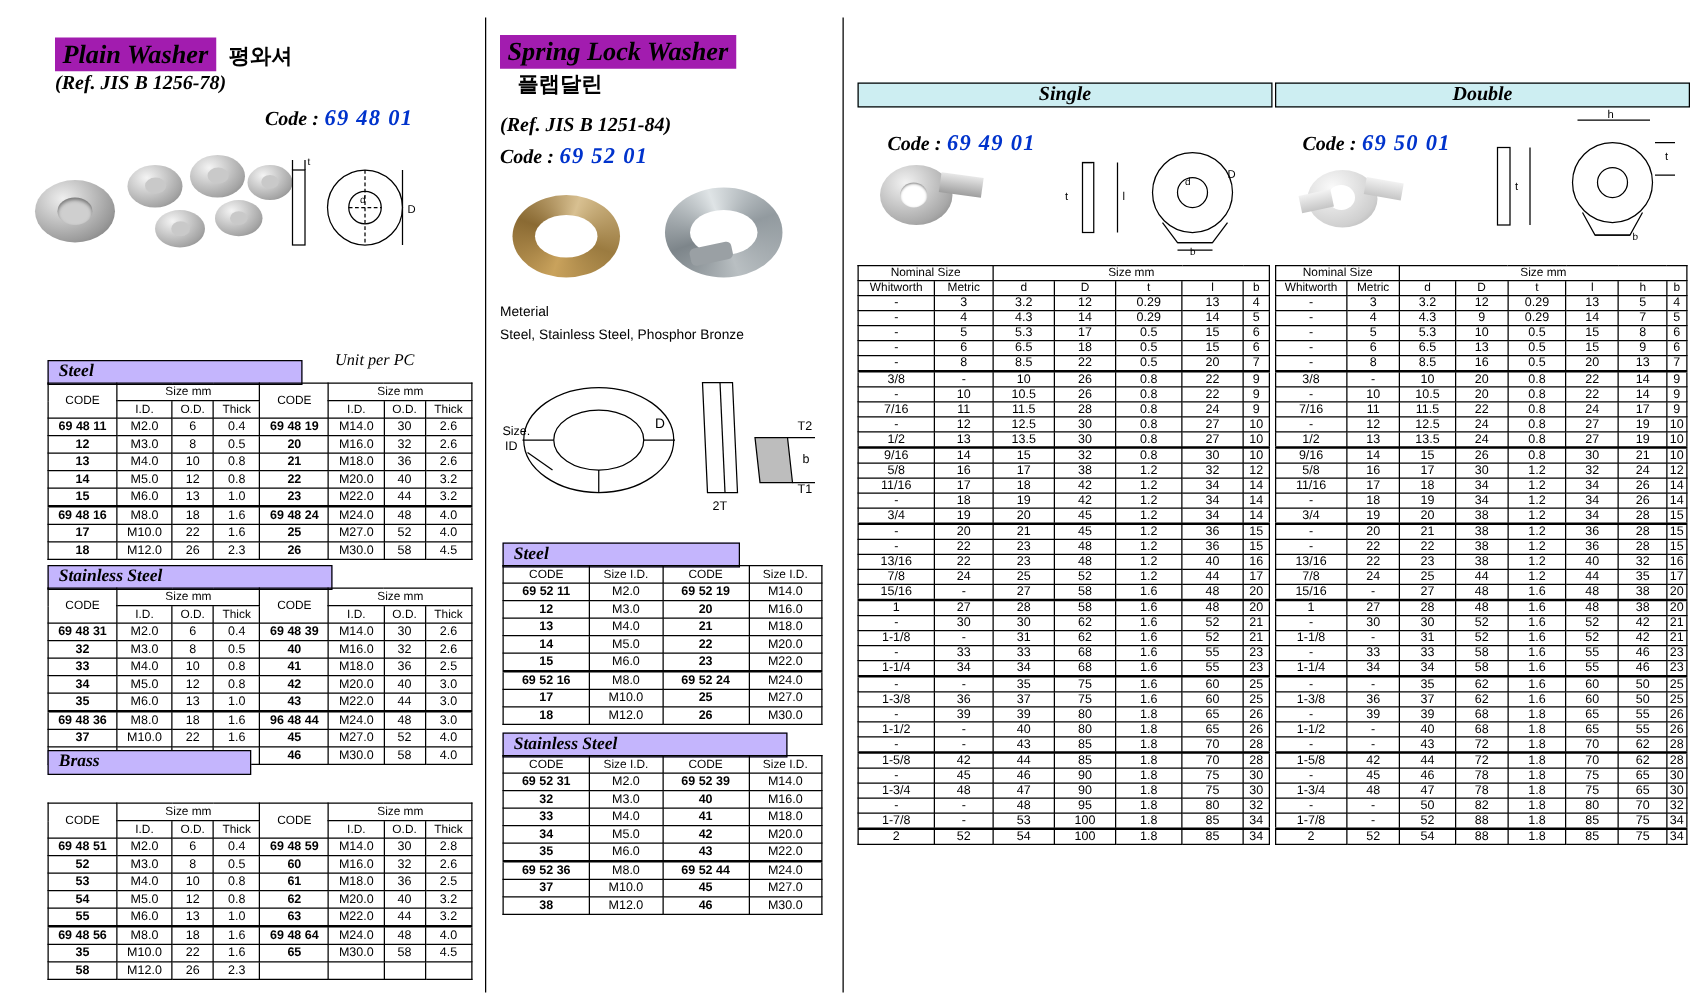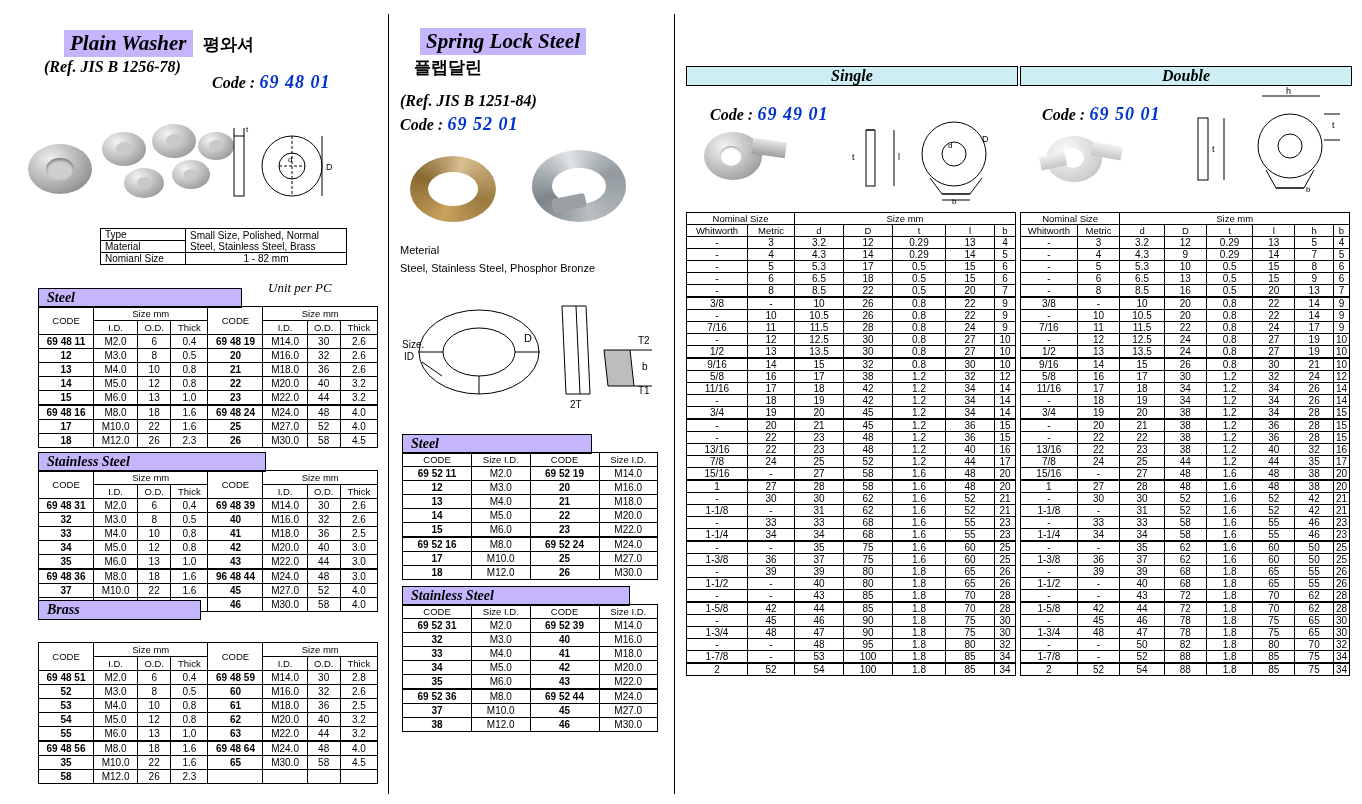--- a/index.html
+++ b/index.html
@@ -3,21 +3,21 @@
 <meta charset="utf-8">
 <style>
   html,body{margin:0;padding:0;background:#fff;}
   body{width:1362px;height:804px;font-family:"Liberation Sans",sans-serif;color:#000;position:relative;overflow:hidden;}
   .page{position:relative;width:1362px;height:804px;}
   .col{position:absolute;top:0;height:804px;}
   .colA{left:0;width:390px;}
   .colB{left:392px;width:278px;}
   .colC{left:676px;width:686px;}
   .vrule{position:absolute;top:14px;bottom:10px;width:1px;background:#000;}
-  .hl{background:#c4b5fd;padding:1px 6px;display:inline-block;margin-left:20px;}
+  .hl{background:#a21caf;padding:1px 6px;display:inline-block;}
   .kor{font-size:17px;font-weight:bold;}
   .ref{font-family:"Liberation Serif",serif;font-style:italic;font-weight:bold;font-size:16px;}
   .code{font-family:"Liberation Serif",serif;font-style:italic;font-weight:bold;font-size:16px;}
   .codeNum{color:#0033cc;font-size:18px;letter-spacing:1px;}
 
   table{border-collapse:collapse;}
   td,th{border:1px solid #000;font-size:10px;text-align:center;padding:0 2px;font-family:"Liberation Sans",sans-serif;}
 
   .sectLabel{background:#c4b5fd;border:1px solid #000;font-family:"Liberation Serif",serif;font-style:italic;font-weight:bold;font-size:14px;padding:1px 8px;display:inline-block;}
   .unit{font-family:"Liberation Serif",serif;font-style:italic;font-size:13px;}
@@ -34,21 +34,21 @@
 
   <div class="col colA">
 
     <div style="position:absolute;left:44px;top:30px;">
       <span class="hl" style="font-family:'Liberation Serif',serif;font-style:italic;font-weight:bold;font-size:21px;">Plain Washer</span>
       <span class="kor" style="margin-left:6px;">평와셔</span>
     </div>
 
     <div style="position:absolute;left:44px;top:58px;" class="ref">(Ref. JIS B 1256-78)</div>
 
-    <div style="position:absolute;left:212px;top:72px;">
+    <div style="position:absolute;left:212px;top:84px;">
       <span class="code">Code :</span>
       <span class="code codeNum">69 48 01</span>
     </div>
 
     <div style="position:absolute;left:20px;top:118px;width:215px;height:100px;">
       <div style="position:absolute;left:8px;top:26px;width:64px;height:50px;border-radius:50%;background:radial-gradient(ellipse at 35% 30%,#efefef,#9a9a9a 70%,#6d6d6d);"></div>
       <div style="position:absolute;left:26px;top:40px;width:28px;height:22px;border-radius:50%;background:#cfcfcf;box-shadow:inset 0 2px 3px #777;"></div>
       <div style="position:absolute;left:82px;top:14px;width:44px;height:34px;border-radius:50%;background:radial-gradient(ellipse at 35% 30%,#f4f4f4,#a5a5a5 70%,#777);"></div>
       <div style="position:absolute;left:96px;top:24px;width:17px;height:13px;border-radius:50%;background:#c9c9c9;"></div>
       <div style="position:absolute;left:132px;top:6px;width:44px;height:34px;border-radius:50%;background:radial-gradient(ellipse at 35% 30%,#f4f4f4,#a5a5a5 70%,#777);"></div>
@@ -68,38 +68,20 @@
       <text x="16" y="14" font-size="8" font-family="Liberation Sans">t</text>
       <circle cx="62" cy="48" r="30" fill="none" stroke="#000"></circle>
       <circle cx="62" cy="48" r="13" fill="none" stroke="#000"></circle>
       <line x1="49" y1="48" x2="75" y2="48" stroke="#000" stroke-dasharray="3,2"></line>
       <line x1="62" y1="18" x2="62" y2="78" stroke="#000" stroke-dasharray="3,2"></line>
       <text x="58" y="44" font-size="8" font-family="Liberation Sans">d</text>
       <text x="96" y="52" font-size="9" font-family="Liberation Sans">D</text>
       <line x1="92" y1="18" x2="92" y2="78" stroke="#000"></line>
     </svg>
 
-    <table style="position:absolute;left:100px;top:228px;width:247px;">
-      <tbody>
-          <tr>
-            <td style="width:78px;text-align:left;padding-left:4px;">Type</td>
-          <td rowspan="2" style="text-align:left;padding-left:4px;line-height:11px;">
-            <span>Small Size, Polished, Normal</span><br>
-            <span>Steel, Stainless Steel, Brass</span>
-          </td>
-          </tr>
-      <tr>
-            <td style="text-align:left;padding-left:4px;">Material</td>
-          </tr>
-      <tr>
-            <td style="text-align:left;padding-left:4px;">Nomianl Size</td>
-          <td>1 - 82 mm</td>
-          </tr>
-    </tbody>
-      </table>
 
     <div class="unit" style="position:absolute;left:268px;top:280px;">Unit per PC</div>
 
     <div class="sectLabel" style="position:absolute;left:38px;top:288px;width:186px;">Steel</div>
     <table class="tbl-steel" style="position:absolute;left:38px;top:306px;width:340px;">
       <tbody>
           <tr class="hdrrow">
         <td rowspan="2" style="width:50px;">CODE</td>
         <td colspan="3">Size mm</td>
         <td rowspan="2" style="width:50px;">CODE</td>
@@ -395,21 +377,21 @@
           </tr>
     </tbody>
       </table>
   </div>
 
   <div class="vrule" style="left:388px;"></div>
 
   <div class="col colB">
 
     <div style="position:absolute;left:8px;top:28px;">
-      <span class="hl" style="font-family:'Liberation Serif',serif;font-style:italic;font-weight:bold;font-size:21px;">Spring Lock Steel</span>
+      <span class="hl" style="font-family:'Liberation Serif',serif;font-style:italic;font-weight:bold;font-size:21px;">Spring Lock Washer</span>
     </div>
     <div style="position:absolute;left:22px;top:56px;" class="kor">플랩달린</div>
     <div style="position:absolute;left:8px;top:92px;" class="ref">(Ref. JIS B 1251-84)</div>
     <div style="position:absolute;left:8px;top:114px;">
       <span class="code">Code :</span>
       <span class="code codeNum">69 52 01</span>
     </div>
 
     <div style="position:absolute;left:10px;top:140px;width:260px;height:92px;">
       <div style="position:absolute;left:8px;top:16px;width:86px;height:66px;border-radius:50%;background:conic-gradient(from 200deg,#c9a25c,#8a6a33,#d8c091,#9b7b40,#c9a25c);"></div>

